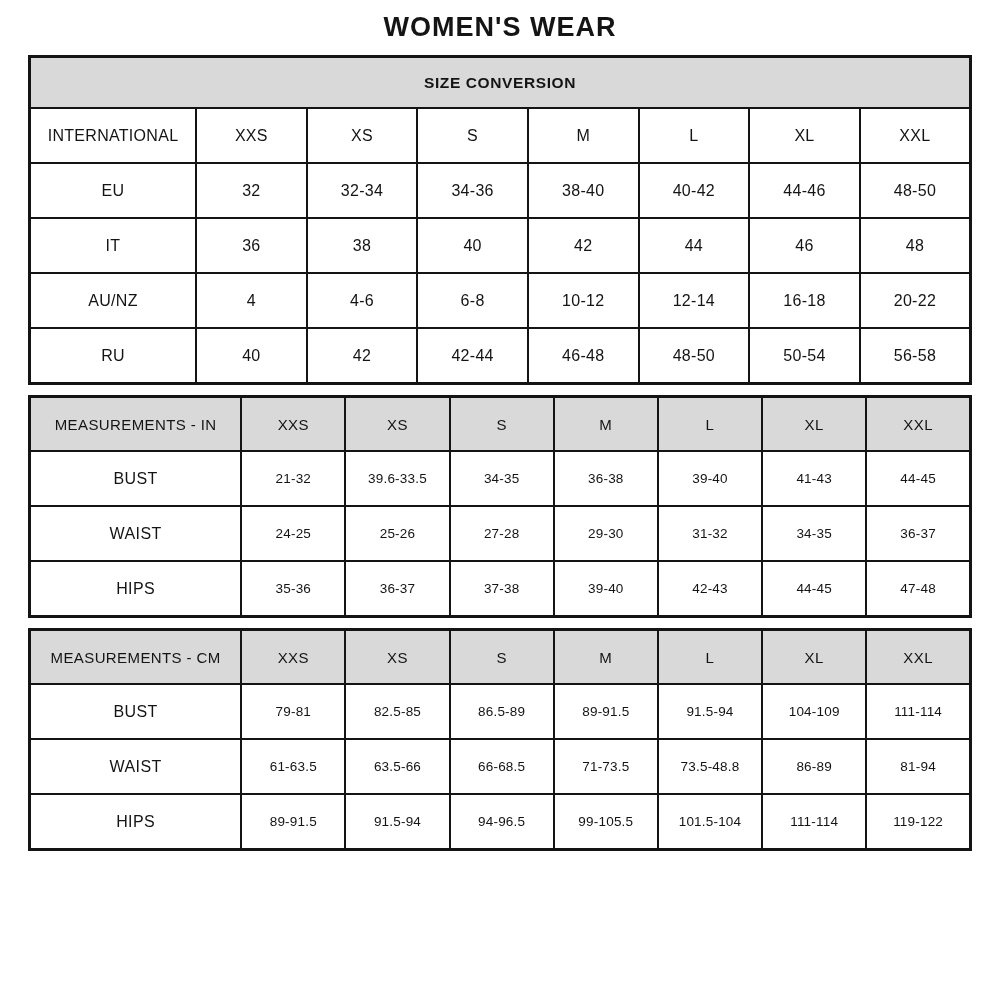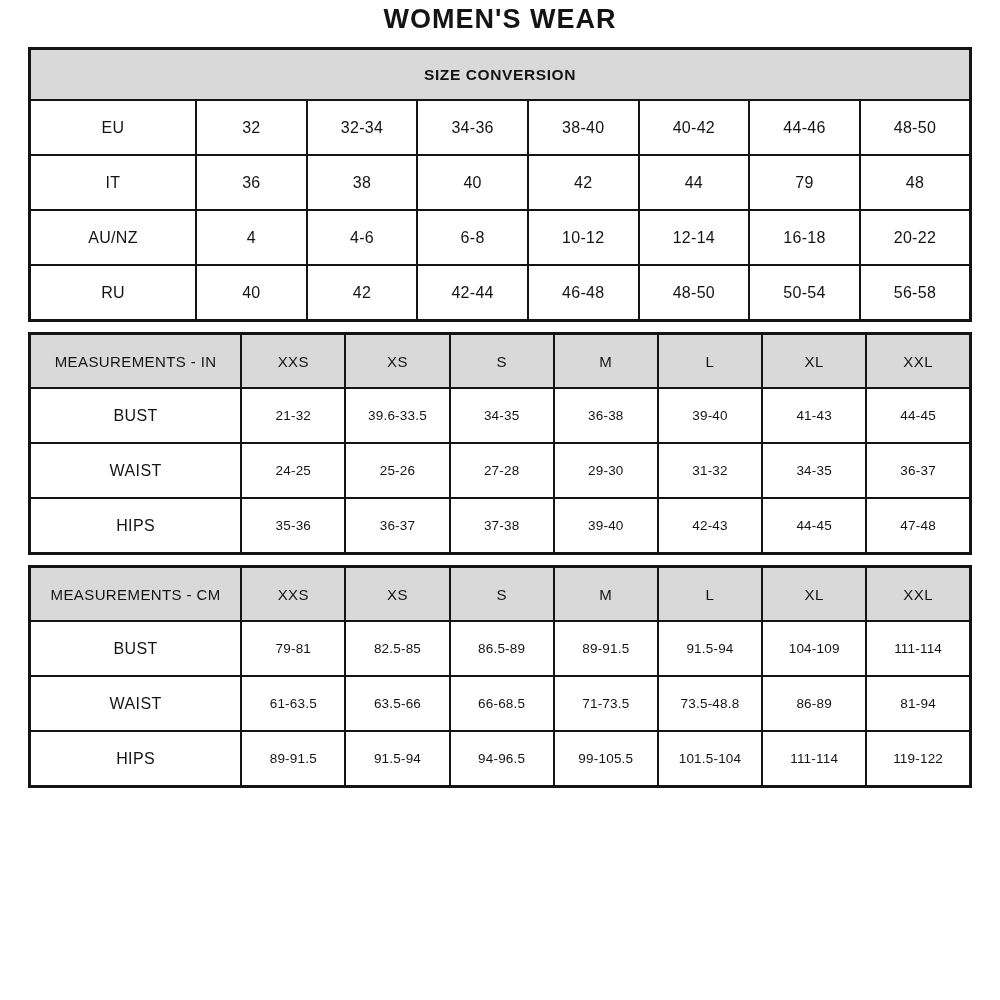--- a/index.html
+++ b/index.html
@@ -7,21 +7,21 @@
     padding: 0;
     background: #ffffff;
     width: 1000px;
     font-family: "Liberation Sans", sans-serif;
     color: #141414;
   }
   .page {
     width: 1000px;
     height: 1000px;
     box-sizing: border-box;
-    padding-top: 4px;
+    padding-top: 12px;
   }
   .page-title {
     text-align: center;
     font-size: 27px;
     font-weight: bold;
     letter-spacing: 1px;
     margin: 0 0 12px 0;
   }
   table {
     border-collapse: collapse;
@@ -77,37 +77,47 @@
         <col>
         <col>
         <col>
         <col>
       </colgroup>
     <tbody>
       <tr>
         <td colspan="8" class="gray title-cell">SIZE CONVERSION</td>
       </tr>
       <tr>
+        <td>INTERNATIONAL</td>
+        <td>XXS</td>
+        <td>XS</td>
+        <td>S</td>
+        <td>M</td>
+        <td>L</td>
+        <td>XL</td>
+        <td>XXL</td>
+      </tr>
+      <tr>
         <td>EU</td>
         <td>32</td>
         <td>32-34</td>
         <td>34-36</td>
         <td>38-40</td>
         <td>40-42</td>
         <td>44-46</td>
         <td>48-50</td>
       </tr>
       <tr>
         <td>IT</td>
         <td>36</td>
         <td>38</td>
         <td>40</td>
         <td>42</td>
         <td>44</td>
-        <td>79</td>
+        <td>46</td>
         <td>48</td>
       </tr>
       <tr>
         <td>AU/NZ</td>
         <td>4</td>
         <td>4-6</td>
         <td>6-8</td>
         <td>10-12</td>
         <td>12-14</td>
         <td>16-18</td>

